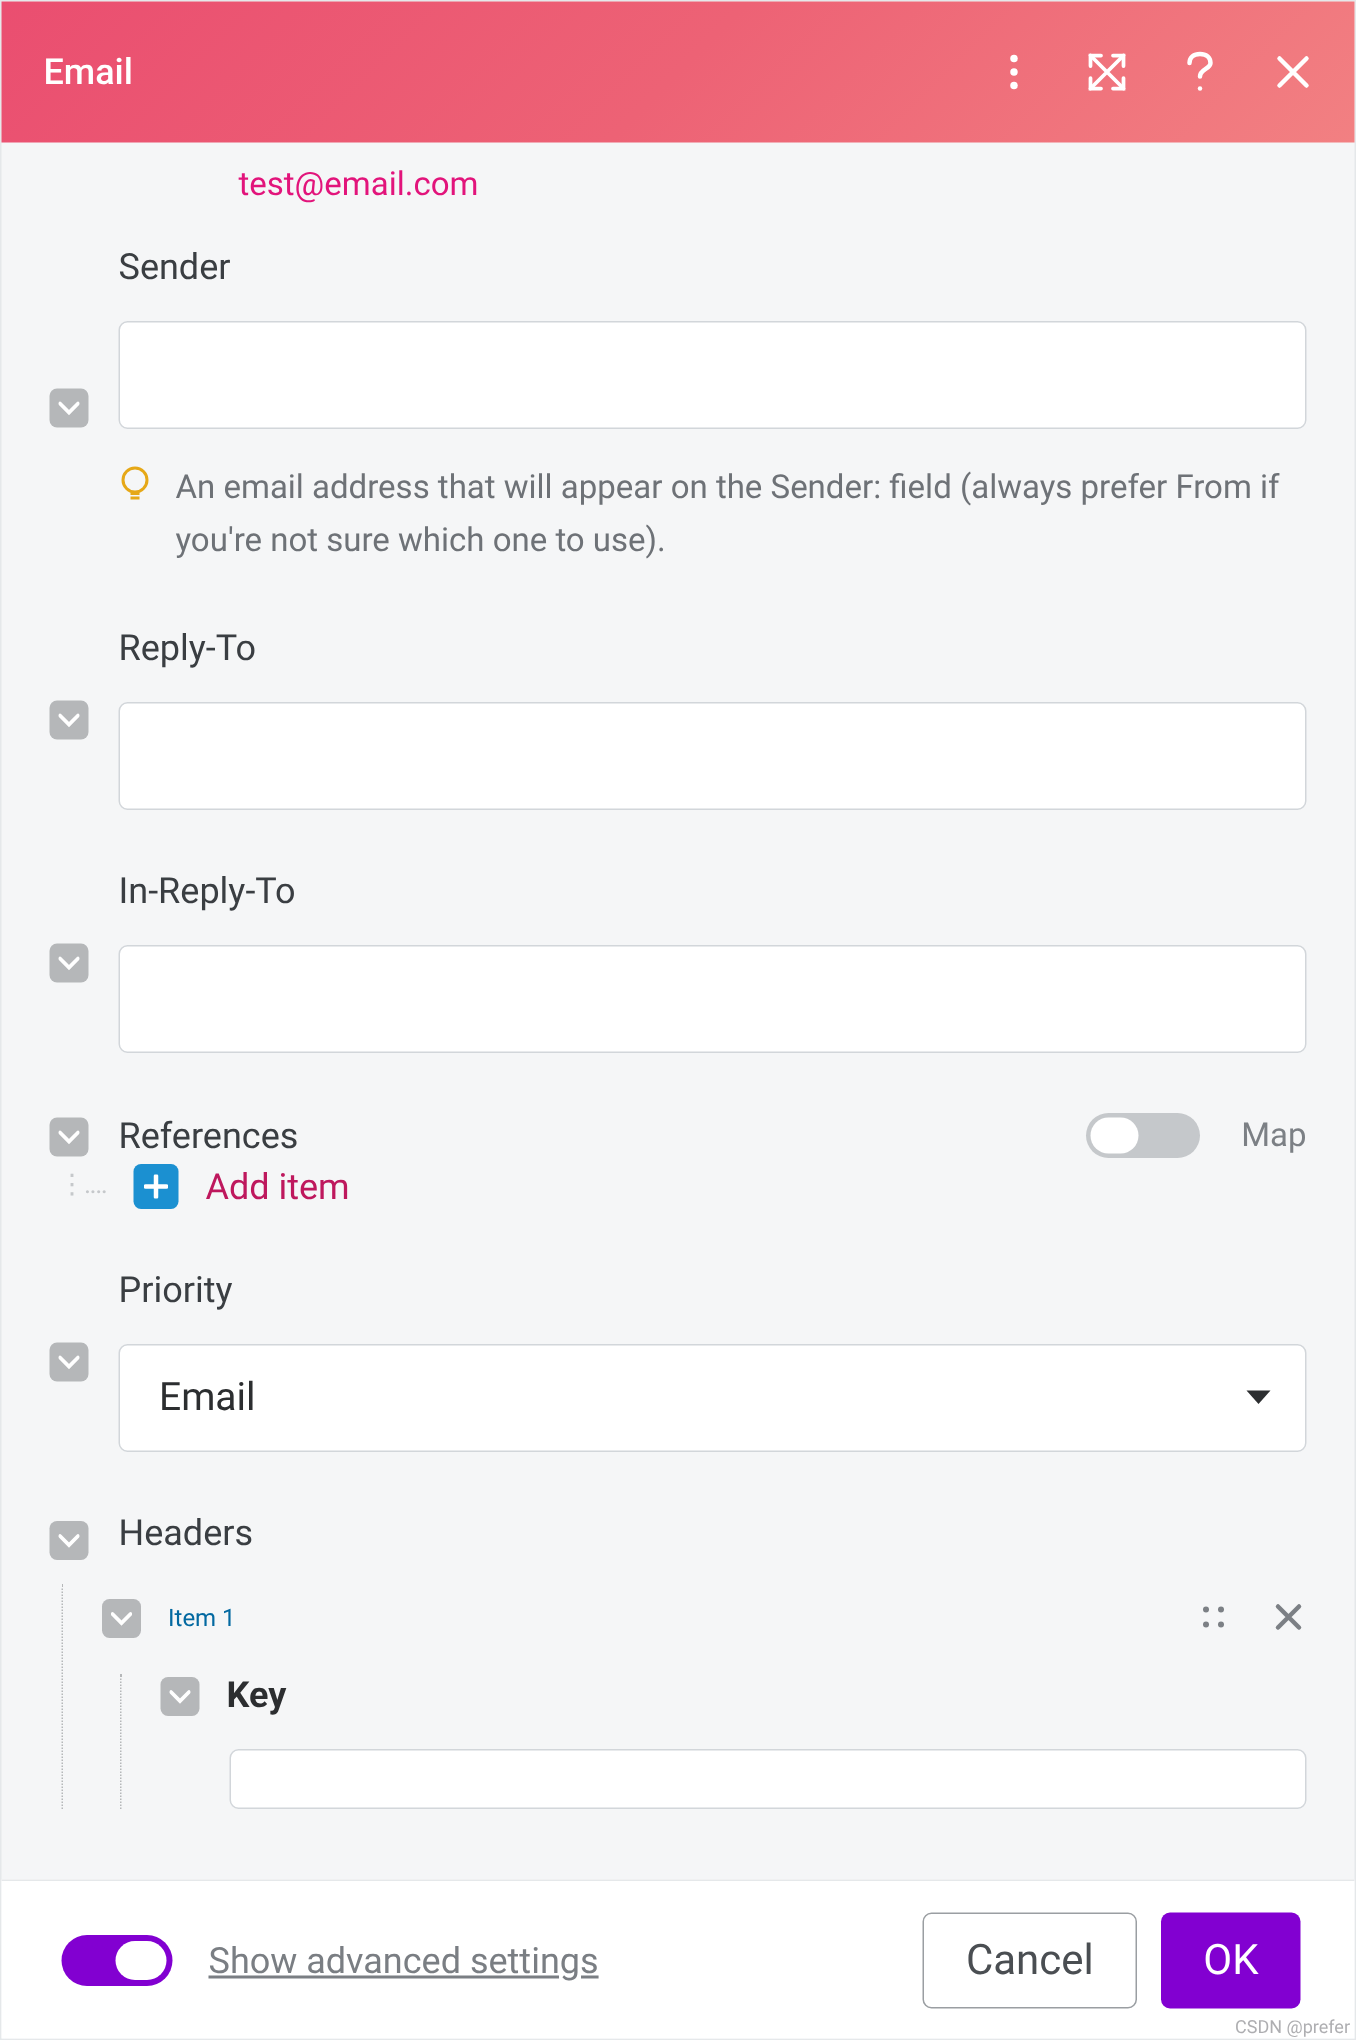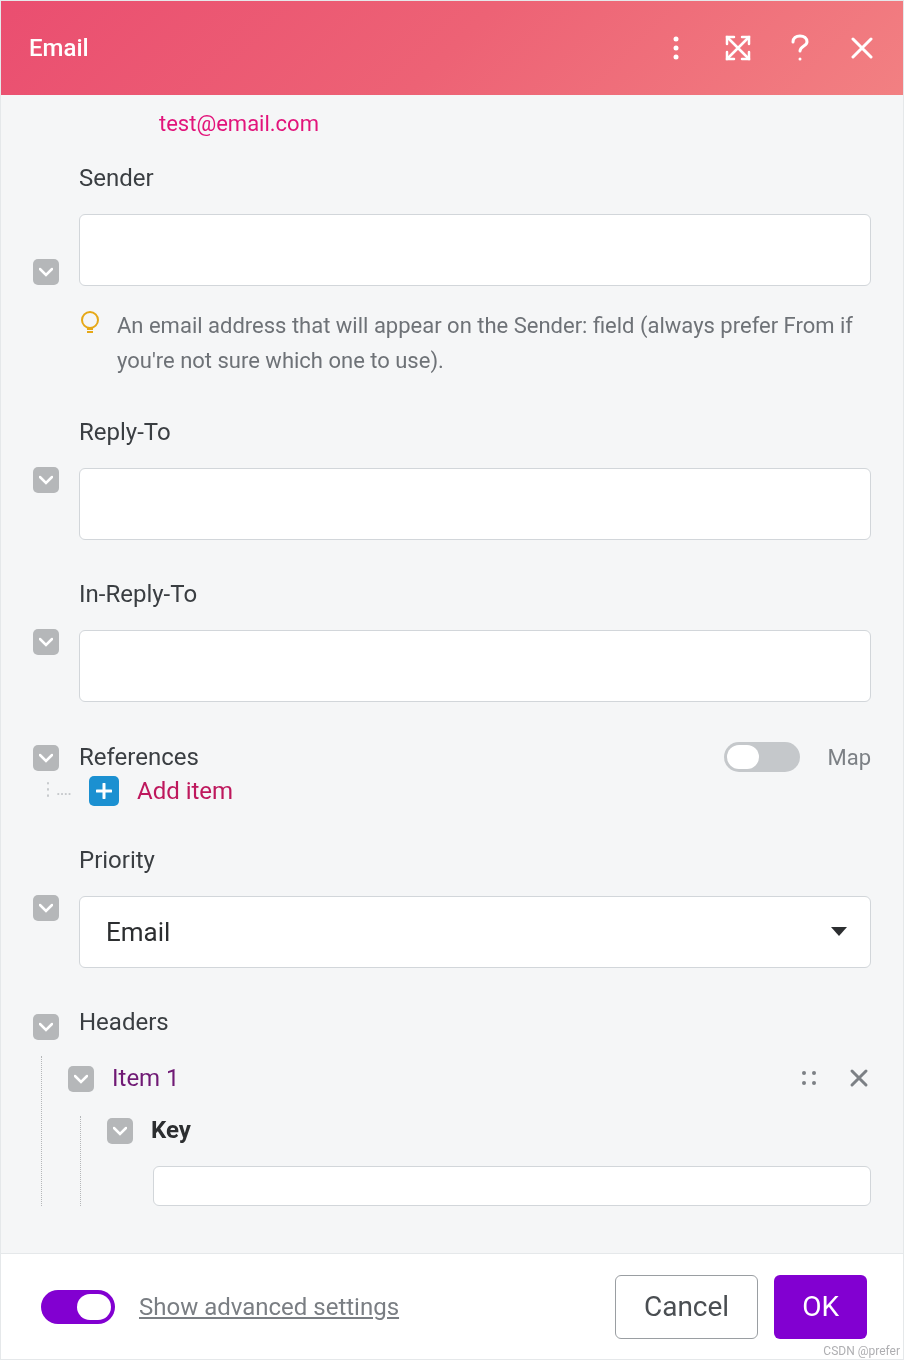--- a/index.html
+++ b/index.html
@@ -205,22 +205,22 @@
       padding-left: 26px;
       margin-top: 12px;
     }
     .item-header-row {
       display: flex;
       align-items: center;
       gap: 18px;
       padding-top: 8px;
     }
     .item-title {
-      font-size: 24px;
-      color: #701a75;
+      font-size: 16px;
+      color: #0369a1;
       flex: 1;
     }
     .item-actions {
       display: flex;
       align-items: center;
       gap: 26px;
       color: #7c8085;
     }
     .item-action {
       cursor: pointer;

